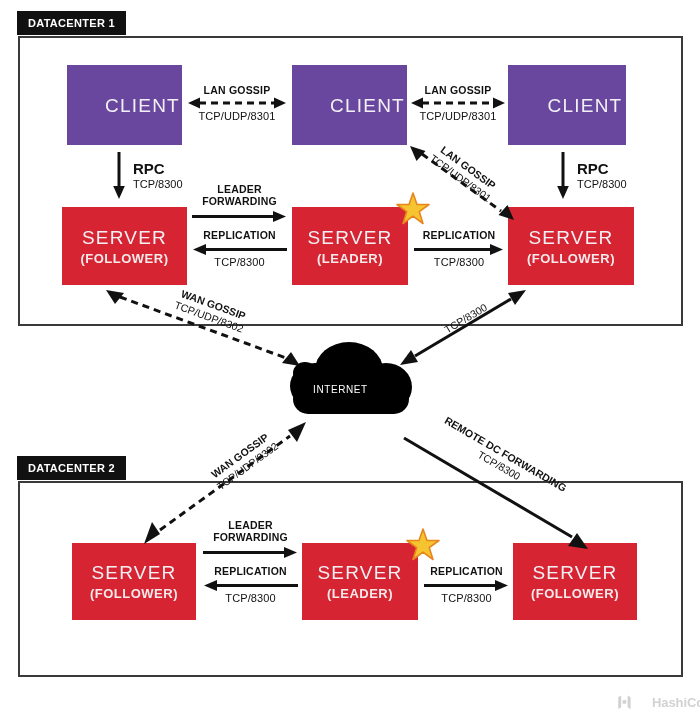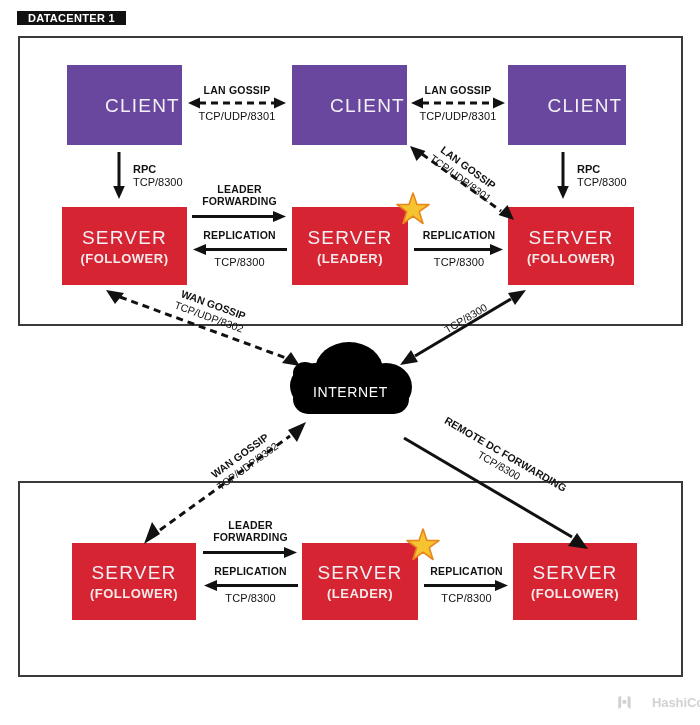--- a/index.html
+++ b/index.html
@@ -26,21 +26,21 @@
     position:absolute;
     background:#111111;
     color:#ffffff;
     font-size:11px;
     font-weight:bold;
     letter-spacing:.3px;
     display:flex;
     align-items:center;
     padding:0 11px;
     box-sizing:border-box;
-    height:14px;
+    height:24px;
     z-index:6;
   }
 
   
   .node{
     position:absolute;
     display:flex;
     flex-direction:column;
     align-items:center;
     justify-content:center;
@@ -99,21 +99,21 @@
 
   
   .vgrp{
     position:absolute;
     z-index:4;
     display:flex;
     align-items:center;
     gap:7px;
   }
   .vgrp .txtcol{display:flex;flex-direction:column;align-items:flex-start;}
-  .vgrp .lbl{font-size:11px;font-weight:bold;color:#111;line-height:1.2;white-space:nowrap;}
+  .vgrp .lbl{font-size:15px;font-weight:bold;color:#111;line-height:1.2;white-space:nowrap;}
   .vgrp .port{font-size:11px;color:#111;line-height:1.25;white-space:nowrap;}
 
   
   .diag{position:absolute;z-index:4;}
   .diag-lbl{
     position:absolute;
     z-index:5;
     display:flex;
     flex-direction:column;
     align-items:center;
@@ -125,21 +125,21 @@
   .diag-lbl .port{
     font-size:10.5px;color:#111;white-space:nowrap;line-height:1.3;
   }
 
   
   .cloud{position:absolute;z-index:5;}
   .cloud-label{
     position:absolute;
     z-index:6;
     color:#ffffff;
-    font-size:14px;
+    font-size:10px;
     letter-spacing:.6px;
     white-space:nowrap;
   }
 
   
   .logo{
     position:absolute;
     display:flex;
     align-items:center;
     gap:20px;
@@ -155,20 +155,21 @@
 </style>
 </head>
 <body>
 
 <div id="stage">
 
   <div class="dc-frame" style="left:18px;top:36px;width:665px;height:290px;"></div>
   <div class="dc-tab" style="left:17px;top:11px;">DATACENTER 1</div>
 
   <div class="dc-frame" style="left:18px;top:481px;width:665px;height:196px;"></div>
+  <div class="dc-tab" style="left:17px;top:456px;">DATACENTER 2</div>
 
   <div class="node client" style="left:67px;top:65px;width:115px;height:80px;">
     <span class="n-title">CLIENT</span>
   </div>
   <div class="node client" style="left:292px;top:65px;width:115px;height:80px;">
     <span class="n-title">CLIENT</span>
   </div>
   <div class="node client" style="left:508px;top:65px;width:118px;height:80px;">
     <span class="n-title">CLIENT</span>
   </div>

